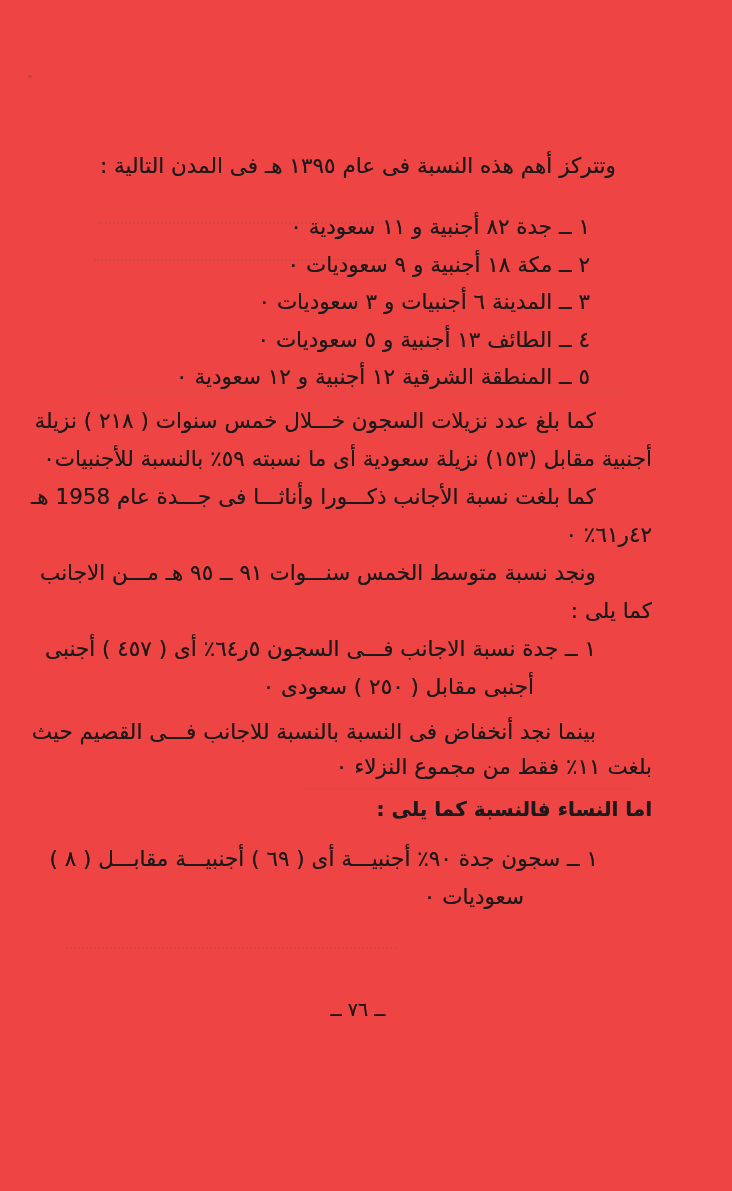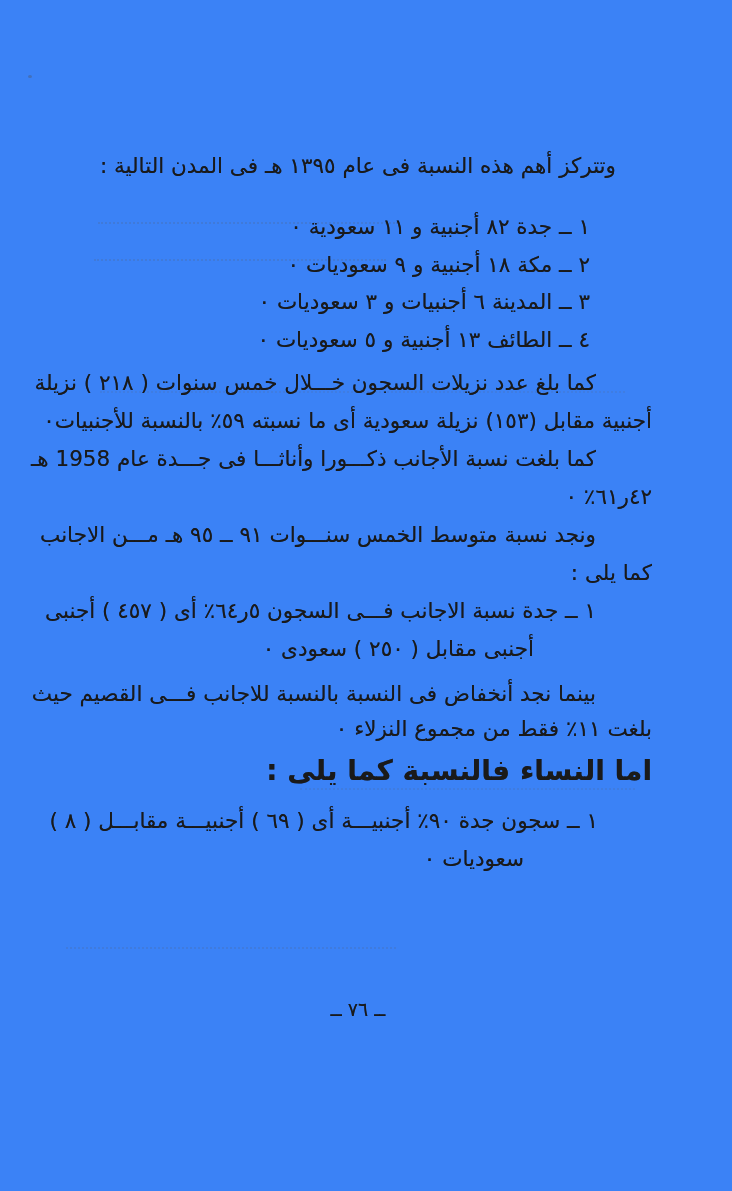--- a/index.html
+++ b/index.html
@@ -5,21 +5,21 @@
   html, body {
     margin: 0;
     padding: 0;
     background: #e8e8e8;
   }
   .page {
     position: relative;
     width: 732px;
     height: 1191px;
     margin: 0 auto;
-    background: #3b82f6;
+    background: #ef4444;
     overflow: hidden;
     font-family: "DejaVu Sans", sans-serif;
     color: #1a1a1a;
     direction: rtl;
   }
   .text-block {
     position: absolute;
     top: 148px;
     right: 80px;
     width: 568px;
@@ -41,21 +41,21 @@
   .list-a        { margin-bottom: 6px; }
   .list-a .line  { line-height: 37.5px; padding-right: 62px; }
   .para-2, .para-3, .para-4 { margin: 0; }
   .list-b        { margin-bottom: 8px; text-align: right; }
   .list-b .li-first { padding-right: 56px; }
   .list-b .li-cont  { padding-right: 118px; }
   .para-5 .line  { line-height: 35px; }
   .para-5        { margin-bottom: 10px; }
   .section-heading {
     font-weight: bold;
-    font-size: 28px;
+    font-size: 20px;
     line-height: 30px;
     margin: 0 0 16px 0;
     white-space: nowrap;
   }
   .list-c .li-first { padding-right: 54px; }
   .list-c .li-cont  { padding-right: 128px; }
   .page-number {
     position: absolute;
     top: 998px;
     left: 0;
@@ -99,20 +99,21 @@
 
   <div class="text-block">
 
     <p class="line p-intro indent-sm">وتتركز أهم هذه النسبة فى عام ١٣٩٥ هـ فى المدن التالية :</p>
 
     <div class="list-a">
       <div class="line">١ ــ جدة ٨٢ أجنبية و ١١ سعودية ٠</div>
       <div class="line">٢ ــ مكة ١٨ أجنبية و ٩ سعوديات ٠</div>
       <div class="line">٣ ــ المدينة ٦ أجنبيات و ٣ سعوديات ٠</div>
       <div class="line">٤ ــ الطائف ١٣ أجنبية و ٥ سعوديات ٠</div>
+      <div class="line">٥ ــ المنطقة الشرقية ١٢ أجنبية و ١٢ سعودية ٠</div>
     </div>
 
     <div class="para-2">
       <div class="line indent-md">كما بلغ عدد نزيلات السجون خـــلال خمس سنوات ( ٢١٨ ) نزيلة</div>
       <div class="line">أجنبية مقابل (١٥٣) نزيلة سعودية أى ما نسبته ٥٩٪ بالنسبة للأجنبيات٠</div>
     </div>
 
     <div class="para-3">
       <div class="line indent-md">كما بلغت نسبة الأجانب ذكـــورا وأناثـــا فى جـــدة عام 1958 هـ</div>
       <div class="line">٤٢ر٦١٪ ٠</div>

